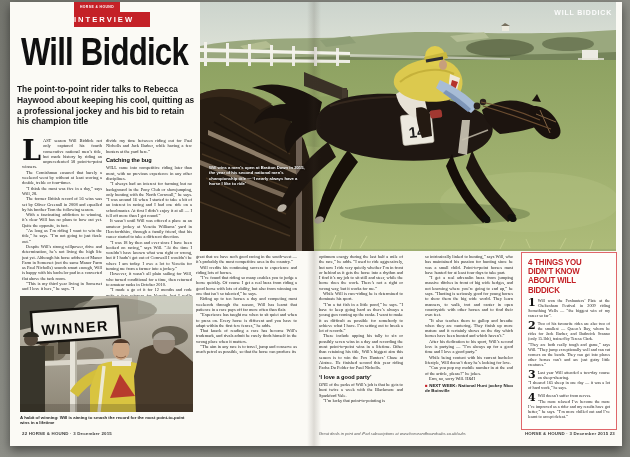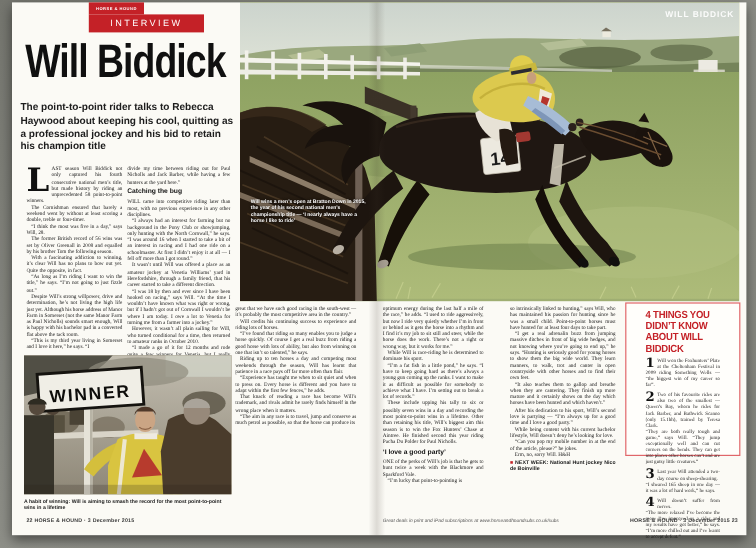--- a/index.html
+++ b/index.html
@@ -4,22 +4,22 @@
 <style>
   * { margin:0; padding:0; box-sizing:border-box; }
   html,body { width:630px; height:457px; overflow:hidden; }
   body { background:linear-gradient(135deg,#75766f,#90918a 45%,#83847d); font-family:"Liberation Sans",sans-serif; }
   .spread { position:absolute; left:10px; top:2px; width:612px; height:444px; background:#fbfaf5; box-shadow:0 4px 10px rgba(0,0,0,.5); }
   .gutter { position:absolute; left:297px; top:0; width:14px; height:444px;
             background:linear-gradient(to right, rgba(0,0,0,0), rgba(60,50,40,.16) 50%, rgba(0,0,0,0)); pointer-events:none; }
   
   .kicker-tab { position:absolute; left:64px; top:0; width:46px; height:10px; background:#c42127;
                 color:#fff; font-size:3.4px; font-weight:bold; letter-spacing:.4px; text-align:center; line-height:11px; }
-  .kicker { position:absolute; left:64px; top:10px; width:96px; height:15px; background:#c42127;
-            color:#fff; font-size:7.6px; font-weight:normal; letter-spacing:2px; text-align:center; line-height:15.5px; }
+  .kicker { position:absolute; left:64px; top:10px; width:76px; height:15px; background:#c42127;
+            color:#fff; font-size:7.6px; font-weight:bold; letter-spacing:2px; line-height:15.5px; }
   .title { position:absolute; left:11px; top:28px; font-size:39px; font-weight:bold; color:#101010;
            letter-spacing:-1px; transform:scaleX(.8); transform-origin:left top; white-space:nowrap; }
   .standfirst { position:absolute; left:7px; top:82px; width:180px; text-align:left;
                 font-size:8.4px; line-height:10.8px; font-weight:bold; color:#1d1d1d; }
   
   .col { position:absolute; font-family:"Liberation Serif",serif; font-size:4.4px; line-height:5.3px;
          color:#191919; text-align:justify; overflow:hidden; }
   .col .blk { text-indent:4px; }
   .col .blk.first { text-indent:0; }
   .col .blk.sub { font-family:"Liberation Sans",sans-serif; font-weight:bold; font-size:5.6px; line-height:7px;
@@ -37,22 +37,22 @@
   .mainphoto { position:absolute; left:190px; top:0; width:416px; height:249px; overflow:hidden; background:#9fae72; }
   .photo-label { position:absolute; top:7px; right:10px; color:rgba(255,255,255,.92); font-size:7px;
                  font-weight:bold; letter-spacing:.8px; }
   .photo-caption { position:absolute; left:199px; top:163px; width:97px; color:#fff; font-size:4.2px;
                    line-height:5.4px; font-weight:bold; text-shadow:0 0 2px rgba(0,0,0,.9); }
   
   .winnerphoto { position:absolute; left:10px; top:294px; width:173px; height:116px; overflow:hidden; background:#9a937f; }
   .winner-caption { position:absolute; left:10px; top:413px; width:172px; font-size:4.3px; line-height:5.4px;
                     font-weight:bold; color:#222; }
   
-  .sidebar { position:absolute; left:511px; top:250px; width:96px; height:128px; background:#fffefb;
-             border:1px solid #e0666a; padding:5px 16px; }
+  .sidebar { position:absolute; left:511px; top:250px; width:96px; height:178px; background:#fffefb;
+             border:1px solid #e0666a; padding:5px 6px; }
   .sidebar-title { color:#c42127; font-size:8.6px; line-height:9.2px; font-weight:bold; letter-spacing:-.2px;
                    transform:scaleX(.92); transform-origin:left top; margin-bottom:3px; }
   .si { font-family:"Liberation Serif",serif; font-size:4.2px; line-height:5.1px; color:#1b1b1b;
         text-align:justify; margin-bottom:3px; overflow:hidden; }
   .sn { float:left; font-family:"DejaVu Serif",serif; font-weight:bold; font-size:11px; line-height:10px;
         padding-right:2px; color:#111; }
   .st { white-space:pre-line; }
   
   .lfooter { position:absolute; left:12px; top:429px; font-size:4.4px; font-weight:bold; color:#3c3c3c; letter-spacing:.2px; }
   .rfooter-left { position:absolute; left:309px; top:429px; font-size:4px; color:#555; font-style:italic; }

